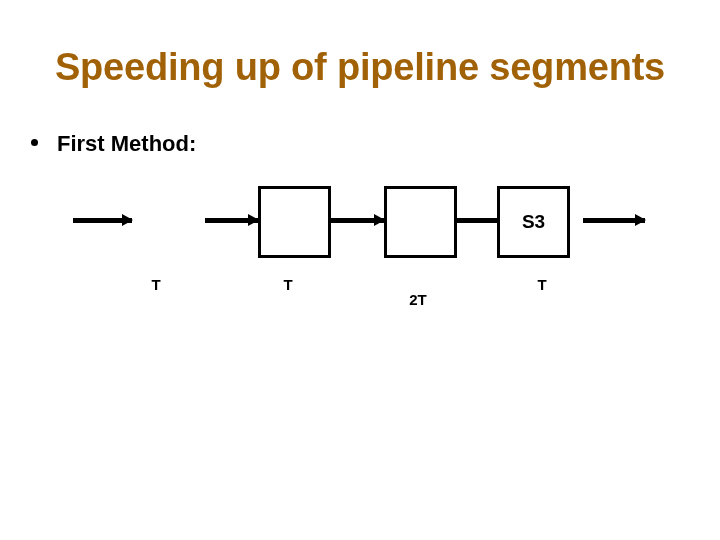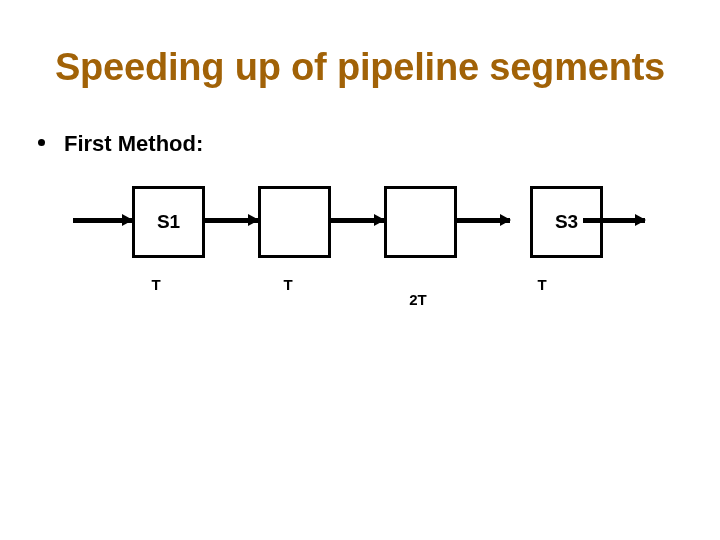--- a/index.html
+++ b/index.html
@@ -32,21 +32,21 @@
     font-weight: bold;
     line-height: 46px;
     letter-spacing: -0.2px;
     color: #a16207;
     white-space: nowrap;
   }
 
   
   .bullet-row {
     position: absolute;
-    left: 38px;
+    left: 31px;
     top: 129px;
     display: flex;
     align-items: baseline;
     font-size: 22px;
     font-weight: bold;
     line-height: 30px;
     color: #000000;
   }
   .bullet-dot {
     display: inline-block;
@@ -140,23 +140,20 @@
     <span class="bullet-text">First Method:</span>
   </div>
 
   <div class="diagram">
 
     <div class="arrow" style="left:73px; width:59px;">
       <span class="shaft"></span>
       <span class="head"></span>
     </div>
 
-    <div class="seg-box" style="left:132px;">
-      <span class="seg-label">S1</span>
-    </div>
 
     <div class="arrow" style="left:205px; width:53px;">
       <span class="shaft"></span>
       <span class="head"></span>
     </div>
 
     <div class="seg-box" style="left:258px;">
       <span class="seg-label"></span>
     </div>
 
@@ -167,21 +164,21 @@
 
     <div class="seg-box" style="left:384px;">
       <span class="seg-label"></span>
     </div>
 
     <div class="arrow" style="left:457px; width:53px;">
       <span class="shaft"></span>
       <span class="head"></span>
     </div>
 
-    <div class="seg-box" style="left:530px;">
+    <div class="seg-box" style="left:497px;">
       <span class="seg-label">S3</span>
     </div>
 
     <div class="arrow" style="left:583px; width:62px;">
       <span class="shaft"></span>
       <span class="head"></span>
     </div>
 
     <div class="time-label" style="left:126px; width:60px;">T</div>
 

